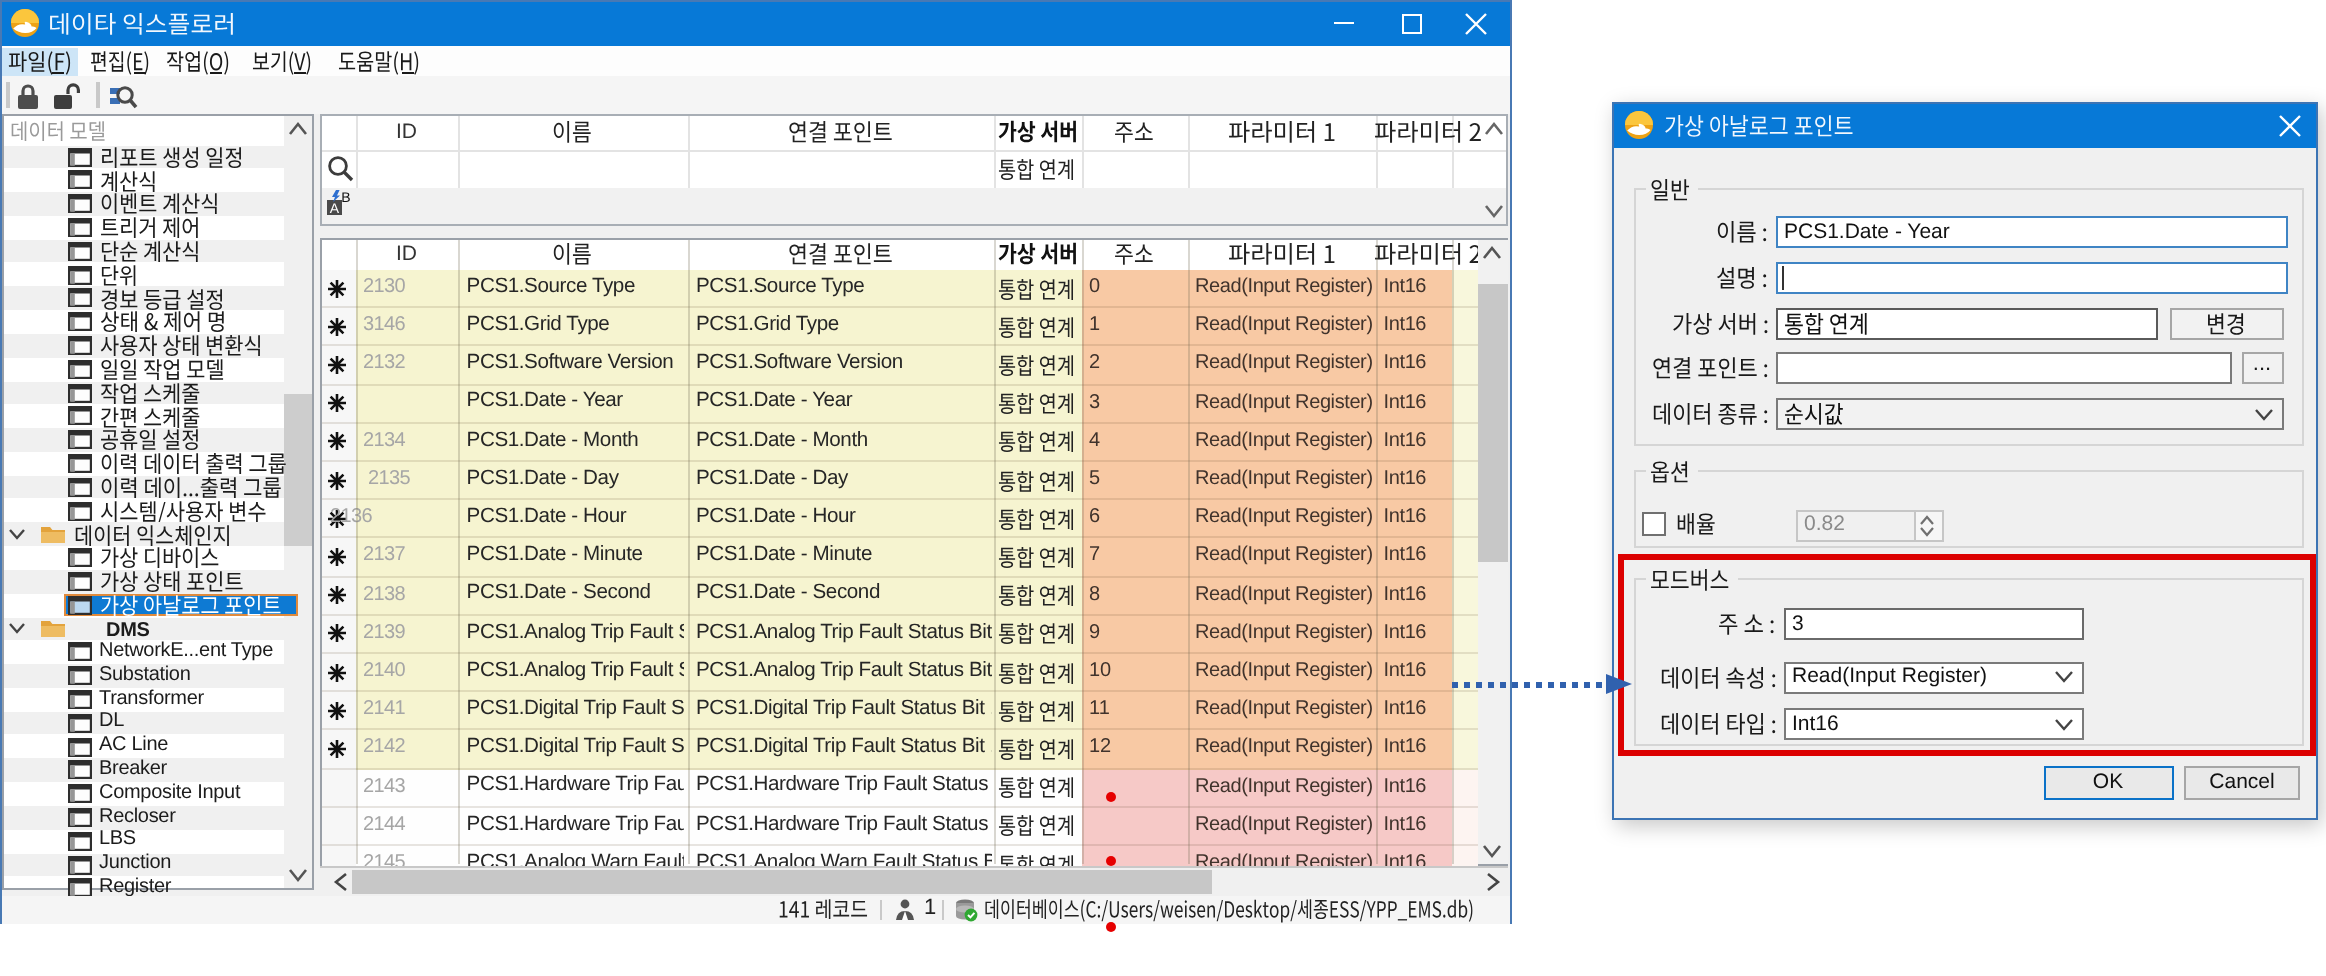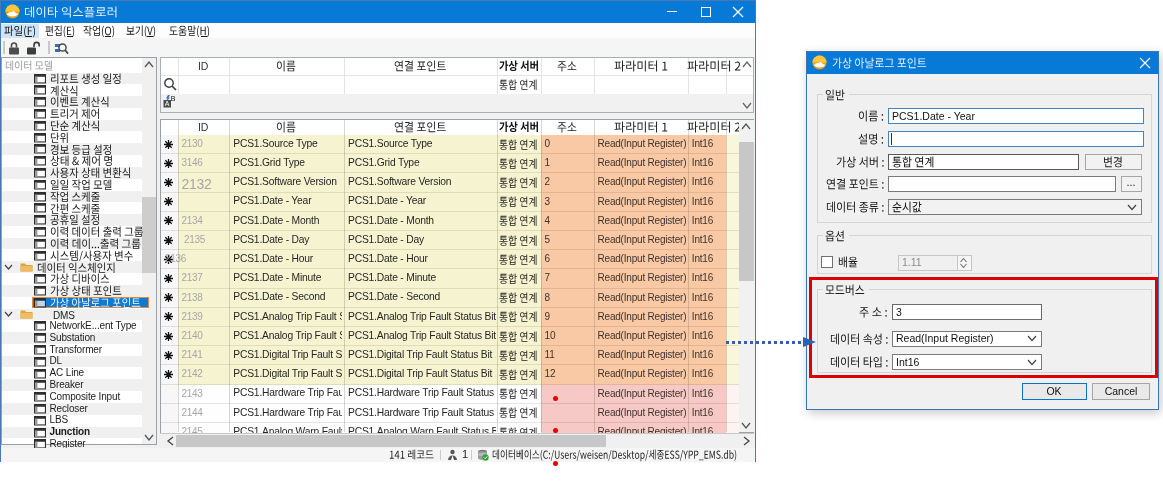--- a/index.html
+++ b/index.html
@@ -891,21 +891,21 @@
     </g>
   </svg>
 <div class="" style="left:2px;top:308.5px;width:140px;height:11.8px;background:#f0f0f0"></div>
 <svg class="k" style="left:5px;top:311.9px;width:7px;height:5px" viewBox="0 0 7 5">
     <path d="M0 0 L3.5 4 L7 0" fill="none" stroke="#444" stroke-width="1.2"></path>
   </svg>
 <svg class="k" style="left:20px;top:309.4px;width:13px;height:10px" viewBox="0 0 13 10">
     <path d="M0.5 1.5 L5 1.5 L6.2 3 L12.5 3 L12.5 9.5 L0.5 9.5 Z" fill="#e3a33c"></path>
     <path d="M0.5 4 L12.5 4 L12.5 9.5 L0.5 9.5 Z" fill="#eebc62"></path>
   </svg>
-<div class="t" style="left:37.0px;top:310px;font-size:10px;color:#1c1c1c;font-weight:400;letter-spacing:-0.15px;padding-left:16px;">DMS</div>
+<div class="t" style="left:37.0px;top:310px;font-size:10px;color:#1c1c1c;font-weight:700;letter-spacing:-0.15px;padding-left:16px;">DMS</div>
 <svg class="k" style="left:33.5px;top:321.4px;width:12px;height:9.5px" viewBox="0 0 12 9.5">
     <rect x="0.55" y="0.55" width="10.9" height="8.4" fill="#fdfdfd" stroke="#2e2e2e" stroke-width="1.1"></rect>
     <rect x="0.55" y="0.55" width="10.9" height="2.2" fill="#2e2e2e"></rect>
     <rect x="1.1" y="2.8" width="2.3" height="6.1" fill="#969696"></rect>
   </svg>
 <div class="t" style="left:49.5px;top:320.0px;font-size:10px;color:#1c1c1c;font-weight:400;letter-spacing:-0.15px;">NetworkE...ent Type</div>
 <div class="" style="left:2px;top:332.1px;width:140px;height:11.8px;background:#f0f0f0"></div>
 <svg class="k" style="left:33.5px;top:333.2px;width:12px;height:9.5px" viewBox="0 0 12 9.5">
     <rect x="0.55" y="0.55" width="10.9" height="8.4" fill="#fdfdfd" stroke="#2e2e2e" stroke-width="1.1"></rect>
     <rect x="0.55" y="0.55" width="10.9" height="2.2" fill="#2e2e2e"></rect>
@@ -956,21 +956,21 @@
     <rect x="0.55" y="0.55" width="10.9" height="2.2" fill="#2e2e2e"></rect>
     <rect x="1.1" y="2.8" width="2.3" height="6.1" fill="#969696"></rect>
   </svg>
 <div class="t" style="left:49.5px;top:414.4px;font-size:10px;color:#1c1c1c;font-weight:400;letter-spacing:-0.15px;">LBS</div>
 <div class="" style="left:2px;top:426.5px;width:140px;height:11.8px;background:#f0f0f0"></div>
 <svg class="k" style="left:33.5px;top:427.6px;width:12px;height:9.5px" viewBox="0 0 12 9.5">
     <rect x="0.55" y="0.55" width="10.9" height="8.4" fill="#fdfdfd" stroke="#2e2e2e" stroke-width="1.1"></rect>
     <rect x="0.55" y="0.55" width="10.9" height="2.2" fill="#2e2e2e"></rect>
     <rect x="1.1" y="2.8" width="2.3" height="6.1" fill="#969696"></rect>
   </svg>
-<div class="t" style="left:49.5px;top:426.2px;font-size:10px;color:#1c1c1c;font-weight:700;letter-spacing:-0.15px;">Junction</div>
+<div class="t" style="left:49.5px;top:426.2px;font-size:10px;color:#1c1c1c;font-weight:400;letter-spacing:-0.15px;">Junction</div>
 <svg class="k" style="left:33.5px;top:439.4px;width:12px;height:9.5px" viewBox="0 0 12 9.5">
     <rect x="0.55" y="0.55" width="10.9" height="8.4" fill="#fdfdfd" stroke="#2e2e2e" stroke-width="1.1"></rect>
     <rect x="0.55" y="0.55" width="10.9" height="2.2" fill="#2e2e2e"></rect>
     <rect x="1.1" y="2.8" width="2.3" height="6.1" fill="#969696"></rect>
   </svg>
 <div class="t" style="left:49.5px;top:438.0px;font-size:10px;color:#1c1c1c;font-weight:400;letter-spacing:-0.15px;">Register</div>
 <div class="" style="left:2px;top:58px;width:139px;height:14px;background:#fff"></div>
 <svg class="k" style="left:5.0px;top:61.1px;width:48.0px;height:11.0px" viewBox="0 0 4824 1000" preserveAspectRatio="none">
     <g fill="#9a9a9a" transform="translate(0,790) scale(1,-1)">
       <use href="#s6"></use>
@@ -1111,21 +1111,21 @@
 <div class="t" style="left:597.5px;top:157.1px;font-size:10px;color:#40332c;font-weight:400;letter-spacing:-0.2px;">Read(Input Register)</div>
 <div class="t" style="left:691.8px;top:157.1px;font-size:10px;color:#40332c;font-weight:400;letter-spacing:-0.2px;">Int16</div>
 <div class="" style="left:161px;top:173.4px;width:16.5px;height:19.2px;background:#f7f7f7"></div>
 <svg class="k" style="left:164px;top:178.0px;width:9px;height:9px" viewBox="0 0 9 9">
     <path d="M4.5 0 V9 M0 4.5 H9 M1.3 1.3 L7.7 7.7 M7.7 1.3 L1.3 7.7" stroke="#111" stroke-width="1.3"></path>
   </svg>
 <div class="" style="left:177.5px;top:173.4px;width:363.0px;height:19.2px;background:#f6f4d0"></div>
 <div class="" style="left:540.5px;top:173.4px;width:185.3px;height:19.2px;background:#f8c9a4"></div>
 <div class="" style="left:725.8px;top:173.4px;width:13.2px;height:19.2px;background:#f8f7dc"></div>
 <div class="" style="left:161px;top:191.6px;width:578.0px;height:1px;background:rgba(90,70,40,0.14)"></div>
-<div class="t" style="left:181.5px;top:176.3px;font-size:14px;color:#a6a6a6;font-weight:400;letter-spacing:-0.3px;">2132</div>
+<div class="t" style="left:181.5px;top:176.3px;font-size:10px;color:#a6a6a6;font-weight:400;letter-spacing:-0.3px;">2132</div>
 <div class="t" style="left:233.3px;top:176.1px;font-size:10.3px;color:#262626;font-weight:400;letter-spacing:-0.2px;width:108.69999999999999px;overflow:hidden;">PCS1.Software Version</div>
 <div class="t" style="left:348.0px;top:176.1px;font-size:10.3px;color:#262626;font-weight:400;letter-spacing:-0.2px;width:147.89999999999998px;overflow:hidden;">PCS1.Software Version</div>
 <svg class="k" style="left:498.9px;top:177.9px;width:38.5px;height:11.5px" viewBox="0 0 3904 1000" preserveAspectRatio="none">
     <g fill="#222" transform="translate(0,790) scale(1,-1)">
       <use href="#s33"></use>
     </g>
   </svg>
 <div class="t" style="left:544.5px;top:176.3px;font-size:10px;color:#40332c;font-weight:400;">2</div>
 <div class="t" style="left:597.5px;top:176.3px;font-size:10px;color:#40332c;font-weight:400;letter-spacing:-0.2px;">Read(Input Register)</div>
 <div class="t" style="left:691.8px;top:176.3px;font-size:10px;color:#40332c;font-weight:400;letter-spacing:-0.2px;">Int16</div>
@@ -1496,21 +1496,21 @@
       <use href="#s44"></use>
     </g>
   </svg>
 <div class="" style="left:821px;top:256px;width:12px;height:12px;background:#fff;border:1px solid #707070;box-sizing:border-box"></div>
 <svg class="k" style="left:838.0px;top:257.2px;width:19.9px;height:12.0px" viewBox="0 0 1840 1000" preserveAspectRatio="none">
     <g fill="#1a1a1a" transform="translate(0,790) scale(1,-1)">
       <use href="#s45"></use>
     </g>
   </svg>
 <div class="" style="left:898px;top:254.5px;width:74px;height:16px;background:#f0f0f0;border:1px solid #c6c6c6;box-sizing:border-box"></div>
-<div class="t" style="left:902.0px;top:255.5px;font-size:10.5px;color:#8a8a8a;font-weight:400;">1.11</div>
+<div class="t" style="left:902.0px;top:255.5px;font-size:10.5px;color:#8a8a8a;font-weight:400;">0.82</div>
 <div class="" style="left:957px;top:255.5px;width:14px;height:14px;background:#f6f6f6;border-left:1px solid #c6c6c6;box-sizing:border-box"></div>
 <svg class="k" style="left:960px;top:257.5px;width:7px;height:4px" viewBox="0 0 7 4">
     <path d="M0.5 4 L3.5 0.5 L6.5 4" fill="none" stroke="#707070" stroke-width="1.1"></path>
   </svg>
 <svg class="k" style="left:960px;top:263.5px;width:7px;height:4px" viewBox="0 0 7 4">
     <path d="M0.5 0 L3.5 3.5 L6.5 0" fill="none" stroke="#707070" stroke-width="1.1"></path>
   </svg>
 <div class="" style="left:817px;top:289px;width:335px;height:84px;border:1px solid #d5d5d5;box-sizing:border-box"></div>
 <div class="" style="left:823px;top:288px;width:46px;height:3px;background:#f0f0f0"></div>
 <svg class="k" style="left:825.0px;top:285.2px;width:39.7px;height:12.0px" viewBox="0 0 3680 1000" preserveAspectRatio="none">

